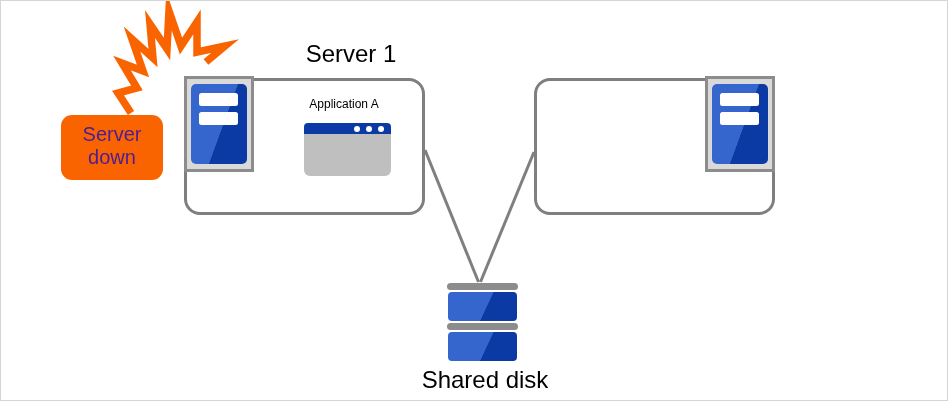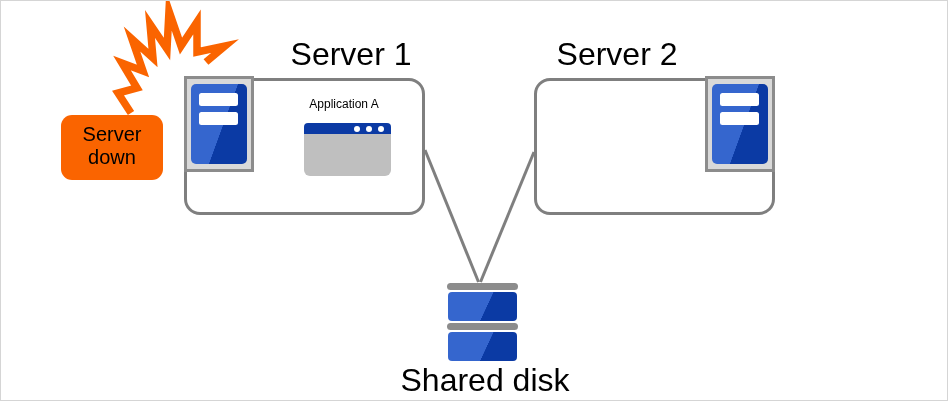--- a/index.html
+++ b/index.html
@@ -2,21 +2,21 @@
 <html><head>
 <meta charset="utf-8">
 <style>
   html,body{margin:0;padding:0;background:#fff;}
   body{font-family:"Liberation Sans", sans-serif;}
   .canvas{
     position:relative;width:948px;height:401px;box-sizing:border-box;
     border:1px solid #d5d5d5;background:#ffffff;overflow:hidden;
   }
   .label{position:absolute;color:#000;text-align:center;white-space:nowrap;}
-  .label.big{font-size:32px;line-height:26px;}
+  .label.big{font-size:24px;line-height:26px;}
   .label.mid{font-size:12px;line-height:22px;}
 
   .server-box{
     position:absolute;width:241px;height:137px;box-sizing:border-box;
     border:3px solid #7f7f7f;border-radius:16px;background:#ffffff;
   }
   #server1-box{left:183px;top:77px;}
   #server2-box{left:533px;top:77px;}
 
   .server-icon{
@@ -30,21 +30,21 @@
     background:linear-gradient(110deg,#3566ce 55%,#0b3aa4 55.5%);
   }
   .server-icon .bay{
     position:absolute;left:8px;width:39px;height:13px;border-radius:2.5px;background:#ffffff;
   }
   .server-icon .bay.b1{top:9px;}
   .server-icon .bay.b2{top:28px;}
 
   .badge{
     position:absolute;left:60px;top:114px;width:102px;height:65px;box-sizing:border-box;
-    background:#fa6400;border-radius:11px;color:#000000;font-size:20px;line-height:23px;
+    background:#fa6400;border-radius:11px;color:#4c1d95;font-size:20px;line-height:23px;
     text-align:center;padding-top:8px;white-space:normal;
   }
 
   .app-window{position:absolute;left:303px;top:122px;width:87px;height:53px;}
   .app-window .titlebar{
     position:absolute;left:0;top:0;width:87px;height:11px;background:#0b3aa4;
     border-radius:4px 4px 0 0;
   }
   .app-window .dot{position:absolute;top:2.5px;width:6px;height:6px;border-radius:50%;background:#ffffff;}
   .app-window .d1{left:50px;} .app-window .d2{left:62px;} .app-window .d3{left:74px;}
@@ -81,21 +81,20 @@
   <div class="label mid" style="left:243px;top:92px;width:200px;">Application A</div>
   <div class="app-window">
     <div class="titlebar">
       <div class="dot d1"></div>
       <div class="dot d2"></div>
       <div class="dot d3"></div>
     </div>
     <div class="bodyarea"></div>
   </div>
 
-  <div class="label big" style="left:506px;top:40px;width:220px;">Server 2</div>
   <div class="server-box" id="server2-box"></div>
   <div class="server-icon" id="server2-icon">
     <div class="tower">
       <div class="bay b1"></div>
       <div class="bay b2"></div>
     </div>
   </div>
 
   <div class="badge">Server down</div>
 

